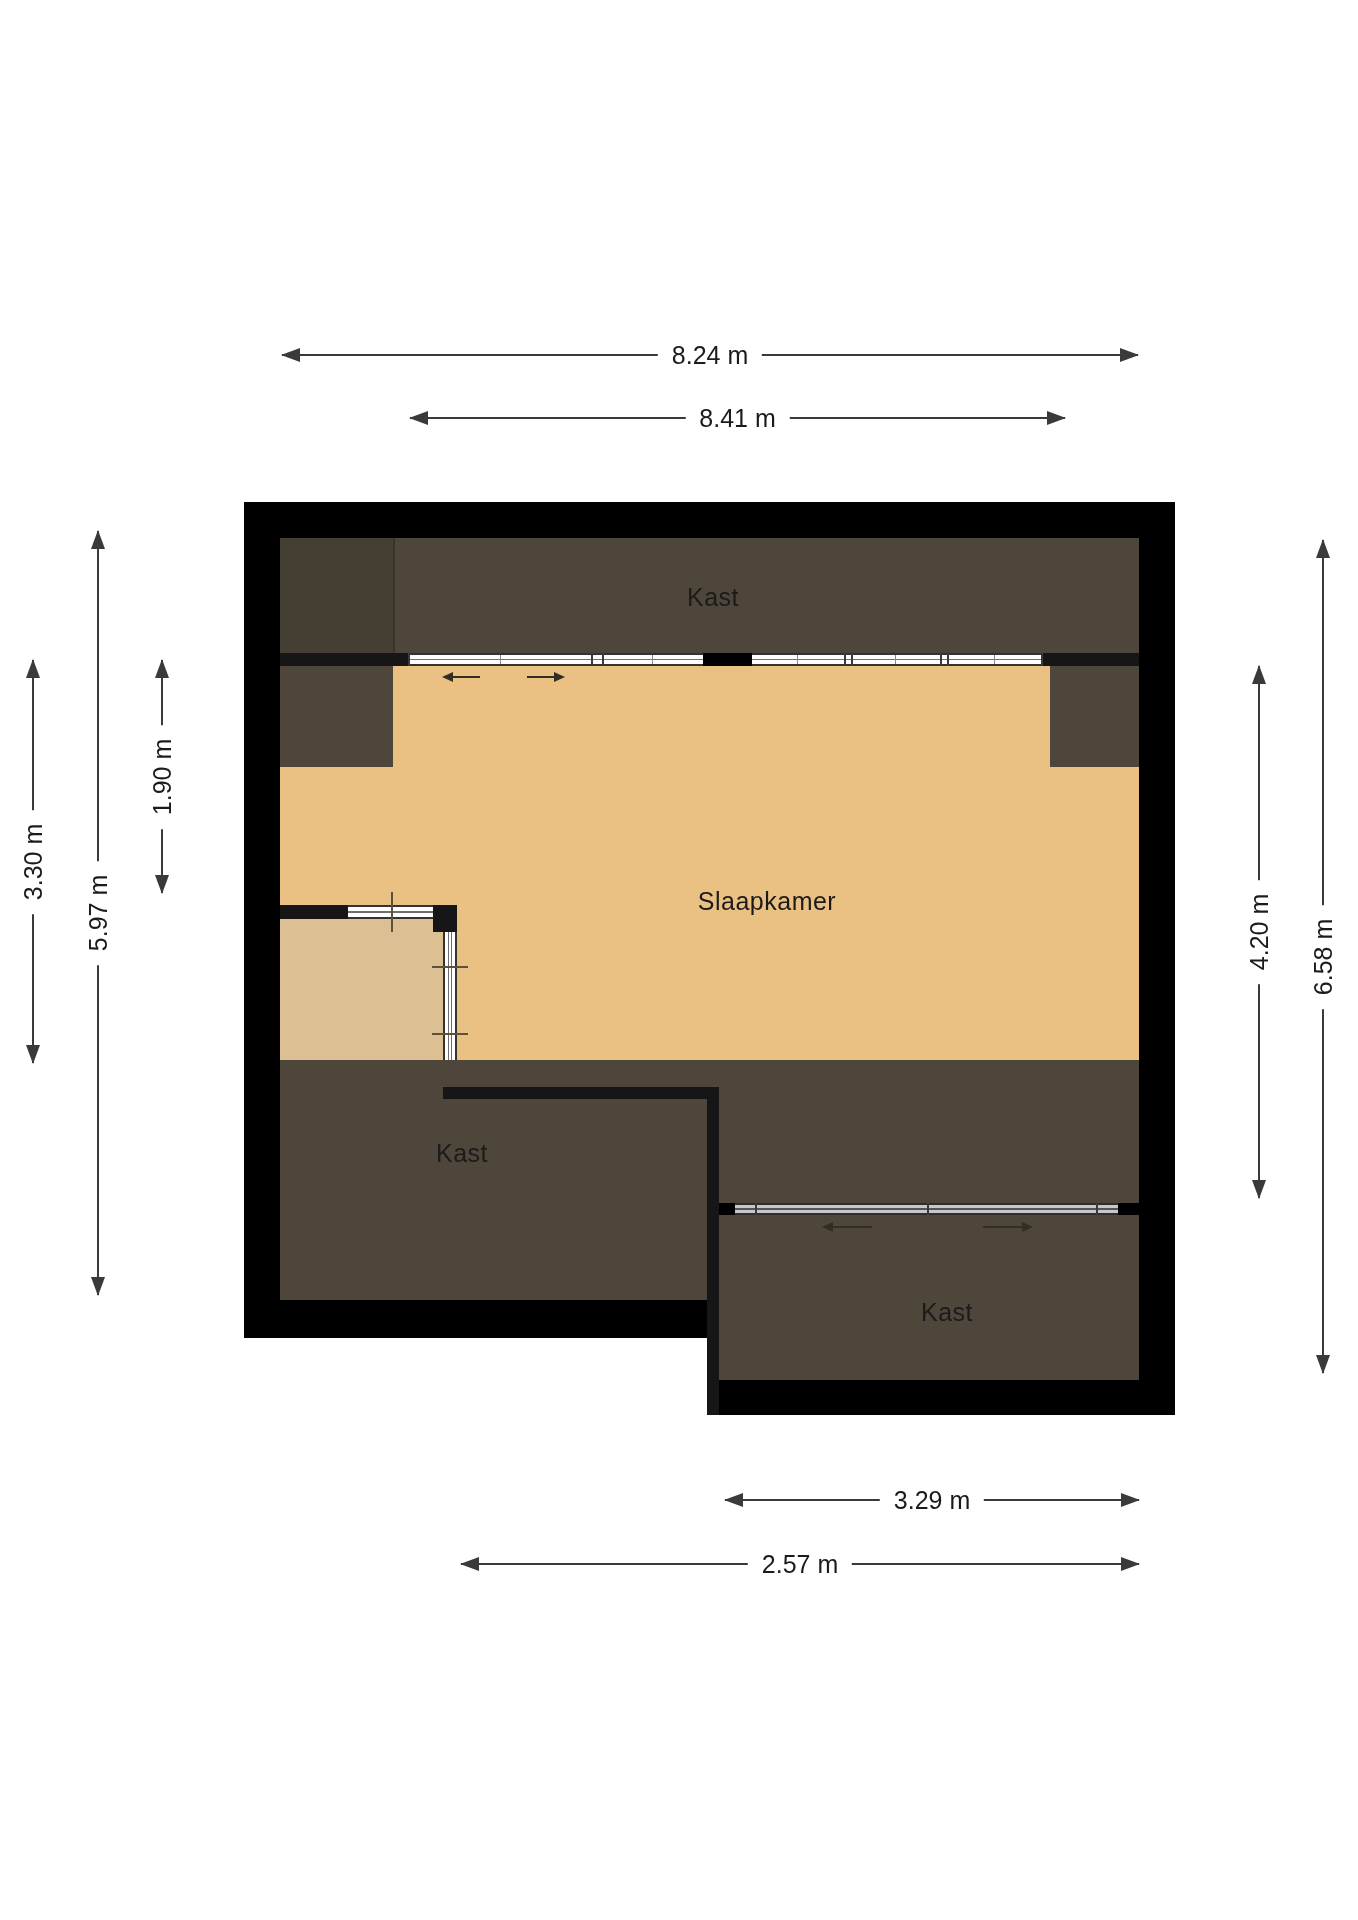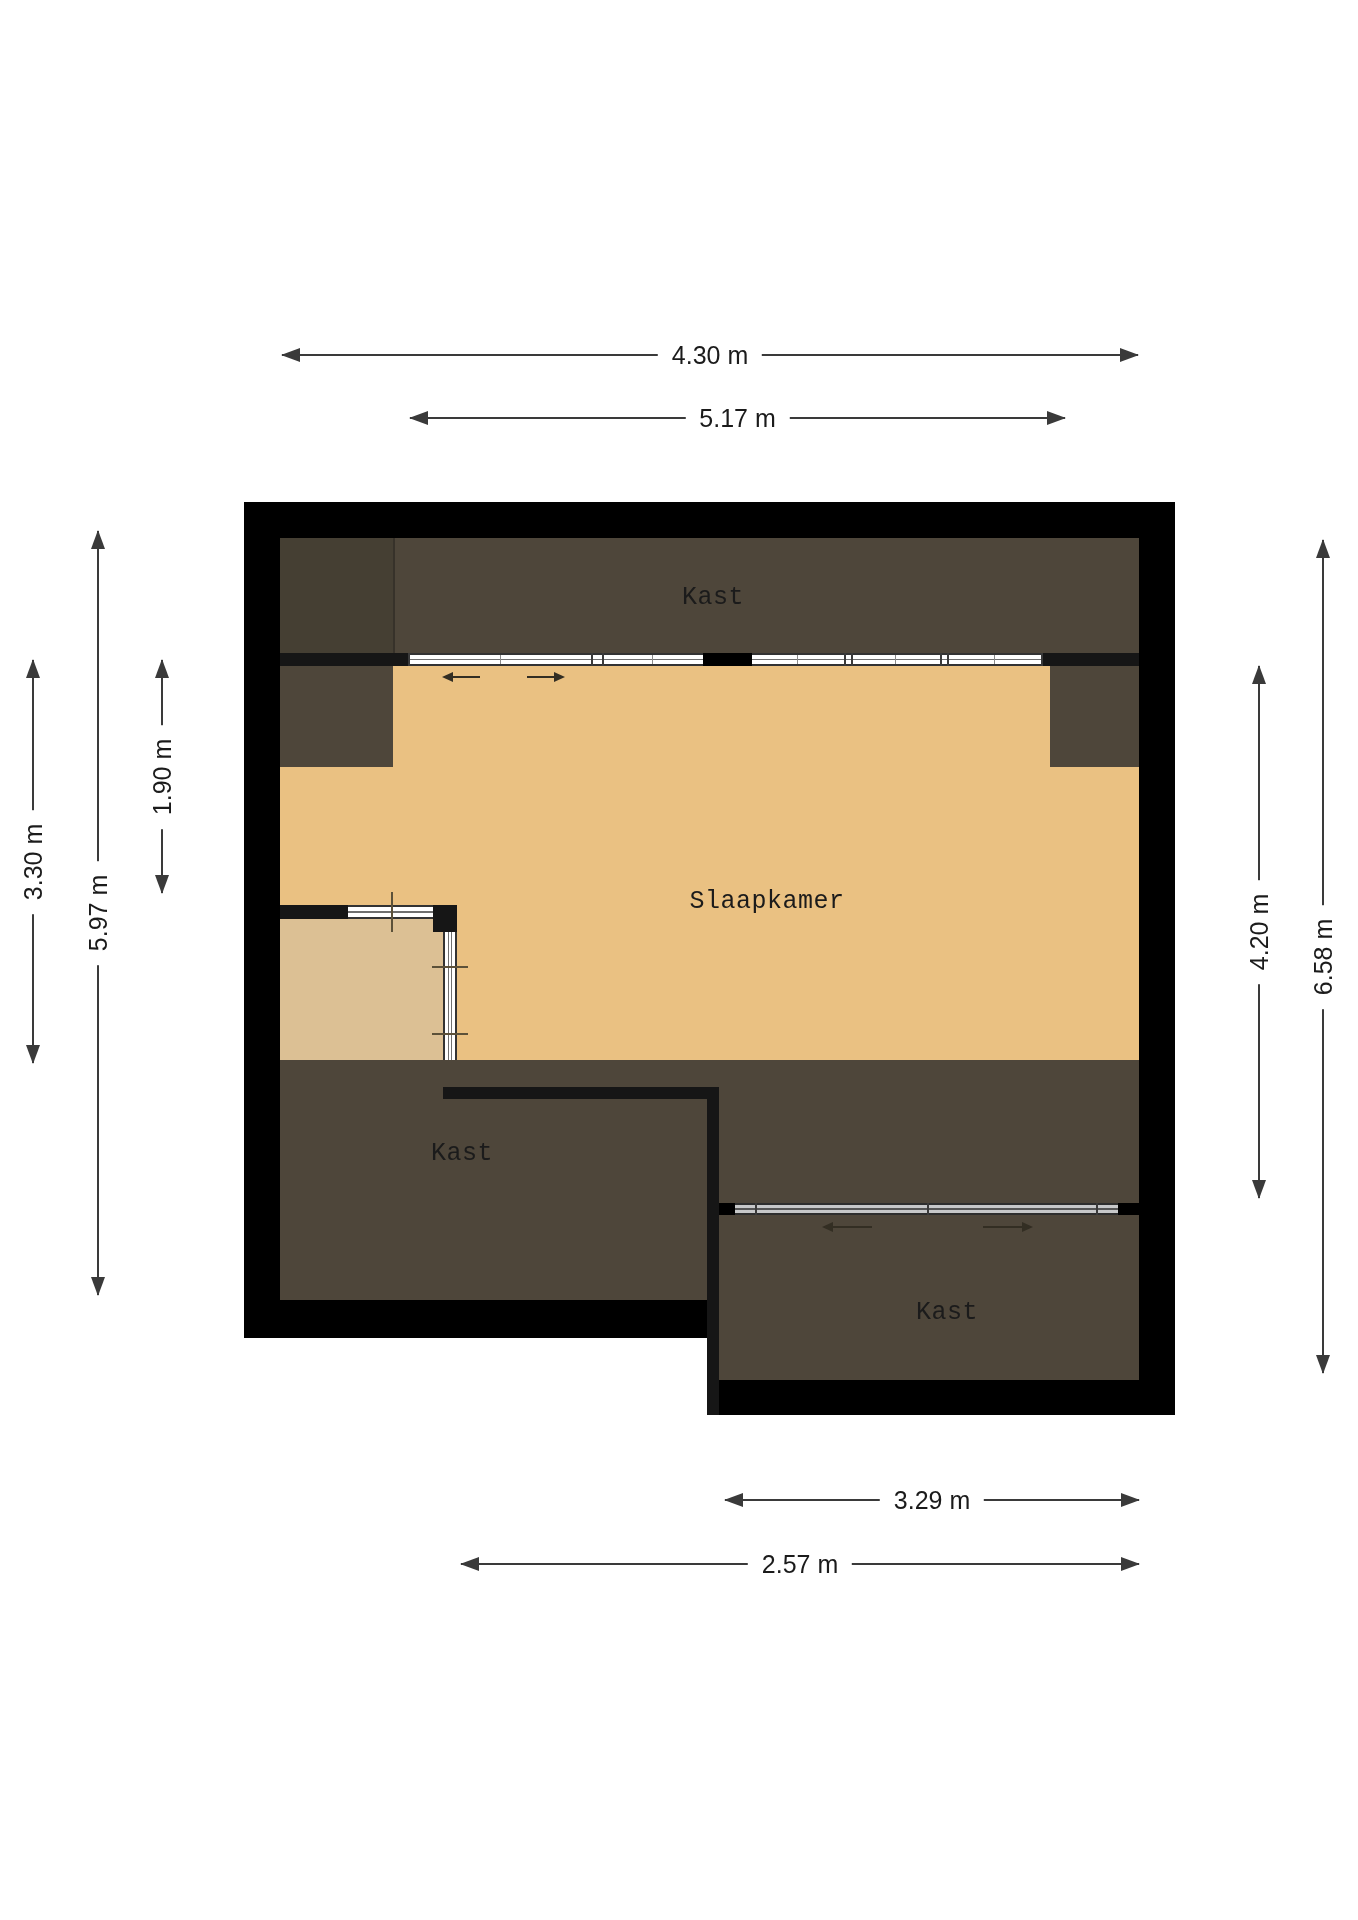--- a/index.html
+++ b/index.html
@@ -39,21 +39,21 @@
   .dimh .ah,.dimv .ah{position:absolute;width:0;height:0;}
   .dimh .ah-l{left:-1px;top:-6px;border-right:19px solid var(--dimension-line);border-top:7px solid transparent;border-bottom:7px solid transparent;}
   .dimh .ah-r{right:-1px;top:-6px;border-left:19px solid var(--dimension-line);border-top:7px solid transparent;border-bottom:7px solid transparent;}
   .dimv .av-t{top:-1px;left:-6px;border-bottom:19px solid var(--dimension-line);border-left:7px solid transparent;border-right:7px solid transparent;}
   .dimv .av-b{bottom:-1px;left:-6px;border-top:19px solid var(--dimension-line);border-left:7px solid transparent;border-right:7px solid transparent;}
   .dimlbl{position:absolute;font-size:25px;color:var(--label-text);background:#fff;
           padding:0 14px;white-space:nowrap;}
   .dimh .dimlbl{left:50%;top:1px;transform:translate(-50%,-50%);}
   .dimv .dimlbl{left:1px;top:50%;transform:translate(-50%,-50%) rotate(-90deg);}
   .room-label{position:absolute;transform:translate(-50%,-50%);font-size:25px;
-              letter-spacing:0.5px;color:var(--label-text);white-space:nowrap;font-family:Liberation Mono, monospace;}
+              letter-spacing:0.5px;color:var(--label-text);white-space:nowrap;}
 </style>
 </head>
 <body>
 
 <div id="canvas">
 
   <div class="abs wall" style="left:244px;top:502px;width:931px;height:836px;"></div>
   <div class="abs wall" style="left:707px;top:1203px;width:468px;height:212px;"></div>
 
   <div class="abs darker" style="left:280px;top:538px;width:113px;height:115px;"></div>
@@ -121,26 +121,26 @@
   </div>
 
   <div class="room-label" style="left:713px;top:597px;">Kast</div>
   <div class="room-label" style="left:767px;top:901px;">Slaapkamer</div>
   <div class="room-label" style="left:462px;top:1153px;">Kast</div>
   <div class="room-label" style="left:947px;top:1312px;">Kast</div>
 
   <div class="abs dimh" style="left:282px;top:354px;width:856px;">
     <div class="ah ah-l"></div>
     <div class="ah ah-r"></div>
-    <span class="dimlbl">4.30 m</span>
+    <span class="dimlbl">8.24 m</span>
   </div>
   <div class="abs dimh" style="left:410px;top:417px;width:655px;">
     <div class="ah ah-l"></div>
     <div class="ah ah-r"></div>
-    <span class="dimlbl">5.17 m</span>
+    <span class="dimlbl">8.41 m</span>
   </div>
 
   <div class="abs dimh" style="left:725px;top:1499px;width:414px;text-align:center;">
     <div class="ah ah-l"></div>
     <div class="ah ah-r"></div>
     <span class="dimlbl">3.29 m</span>
   </div>
   <div class="abs dimh" style="left:461px;top:1563px;width:678px;">
     <div class="ah ah-l"></div>
     <div class="ah ah-r"></div>

